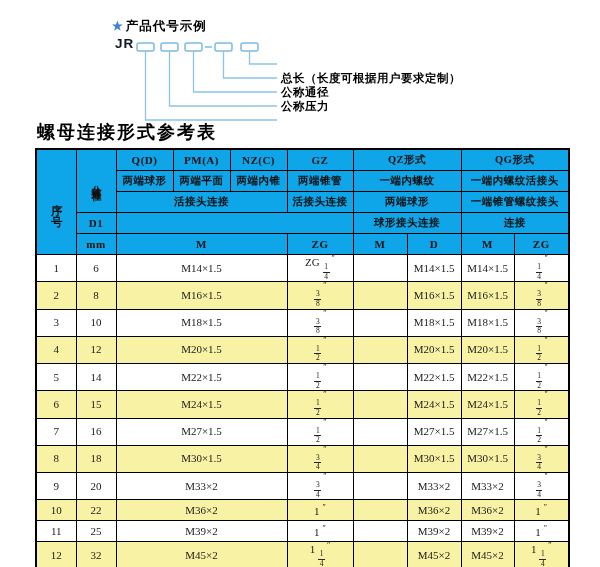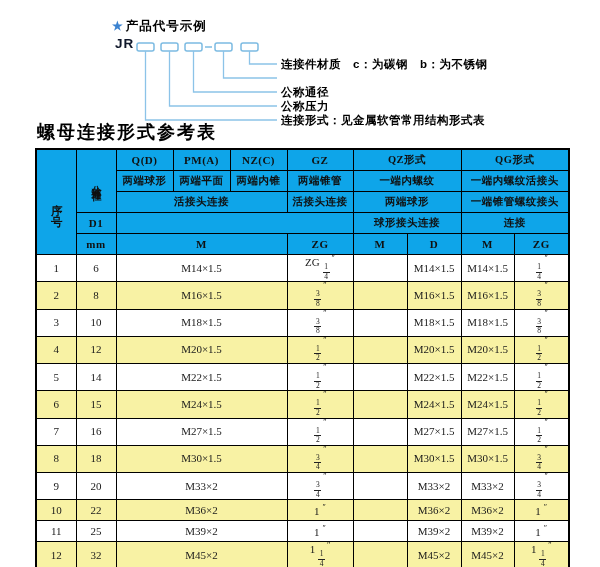--- a/index.html
+++ b/index.html
@@ -74,24 +74,23 @@
       <polyline points="223.5,51 223.5,78 277,78"></polyline>
       <polyline points="193.5,51 193.5,92 277,92"></polyline>
       <polyline points="169.5,51 169.5,106 277,106"></polyline>
       <polyline points="145.5,51 145.5,120 277,120"></polyline>
     </g>
   </svg>
   <div class="d-title">
     <span class="star">★</span><span>产品代号示例</span>
   </div>
   <div class="jr">JR</div>
-  <div class="dlabel" style="top:57px">连接件材质　c：为碳钢　b：为不锈钢</div>
+  <div class="dlabel" style="top:71px">总长（长度可根据用户要求定制）</div>
   <div class="dlabel" style="top:85px">公称通径</div>
   <div class="dlabel" style="top:99px">公称压力</div>
-  <div class="dlabel" style="top:113px">连接形式：见金属软管常用结构形式表</div>
 </div>
 
 <h2 class="table-title">螺母连接形式参考表</h2>
 
 <table class="ref">
   <colgroup>
     <col style="width:40px">
       <col style="width:40px">
     <col style="width:57px">
       <col style="width:57px">

